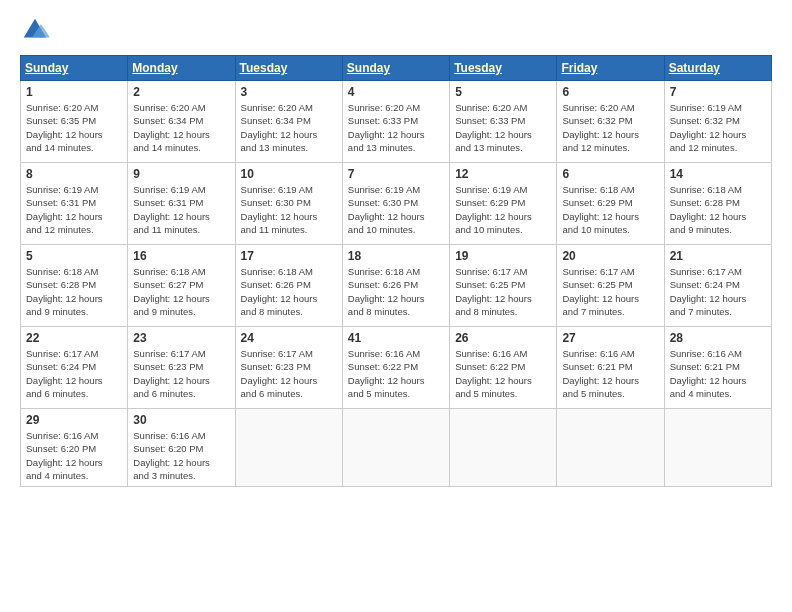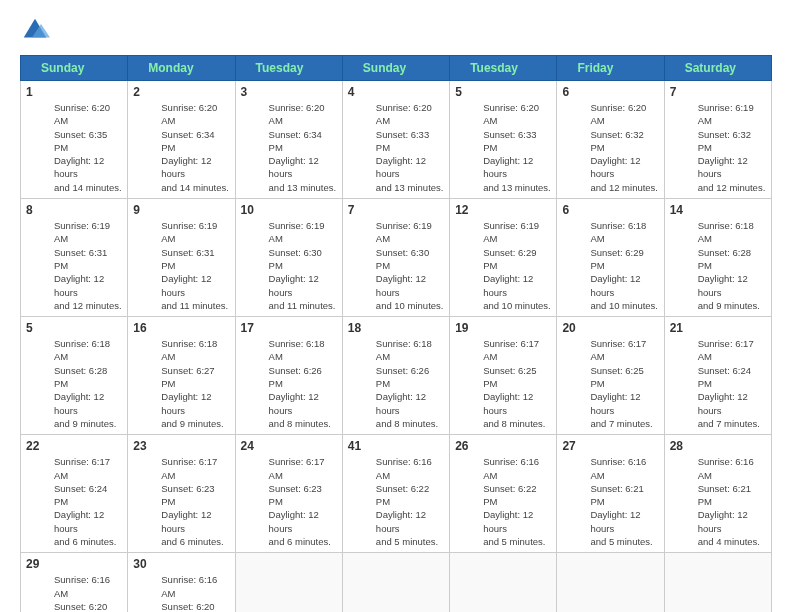--- a/index.html
+++ b/index.html
@@ -53,26 +53,27 @@
       color: #555;
     }
     .calendar {
       width: 100%;
       border-collapse: collapse;
       border: 1px solid #ccc;
       font-size: 10px;
     }
     .calendar th {
       background: #2a6db5;
-      color: #86efac;
-      padding: 5px 20px;
+      color: #fef9c3;
+      padding: 5px 4px;
       text-align: left;
       font-size: 12px;
       font-weight: bold;
       border: 1px solid #1a5a9a;
+      text-decoration: underline;
     }
     .calendar td {
       border: 1px solid #ccc;
       padding: 4px 5px;
       vertical-align: top;
       width: calc(100% / 7);
       height: 82px;
     }
     .calendar td.empty {
       background: #f9f9f9;
@@ -81,21 +82,20 @@
       font-size: 12px;
       font-weight: bold;
       color: #333;
       display: block;
       margin-bottom: 2px;
     }
     .day-info {
       font-size: 9.5px;
       color: #444;
       line-height: 1.4;
-      margin-left: 28px;
     }
     .last-row td {
       height: 70px;
     }
   </style>
 </head>
 <body>
 
 <div class="page">
   <div class="header">

